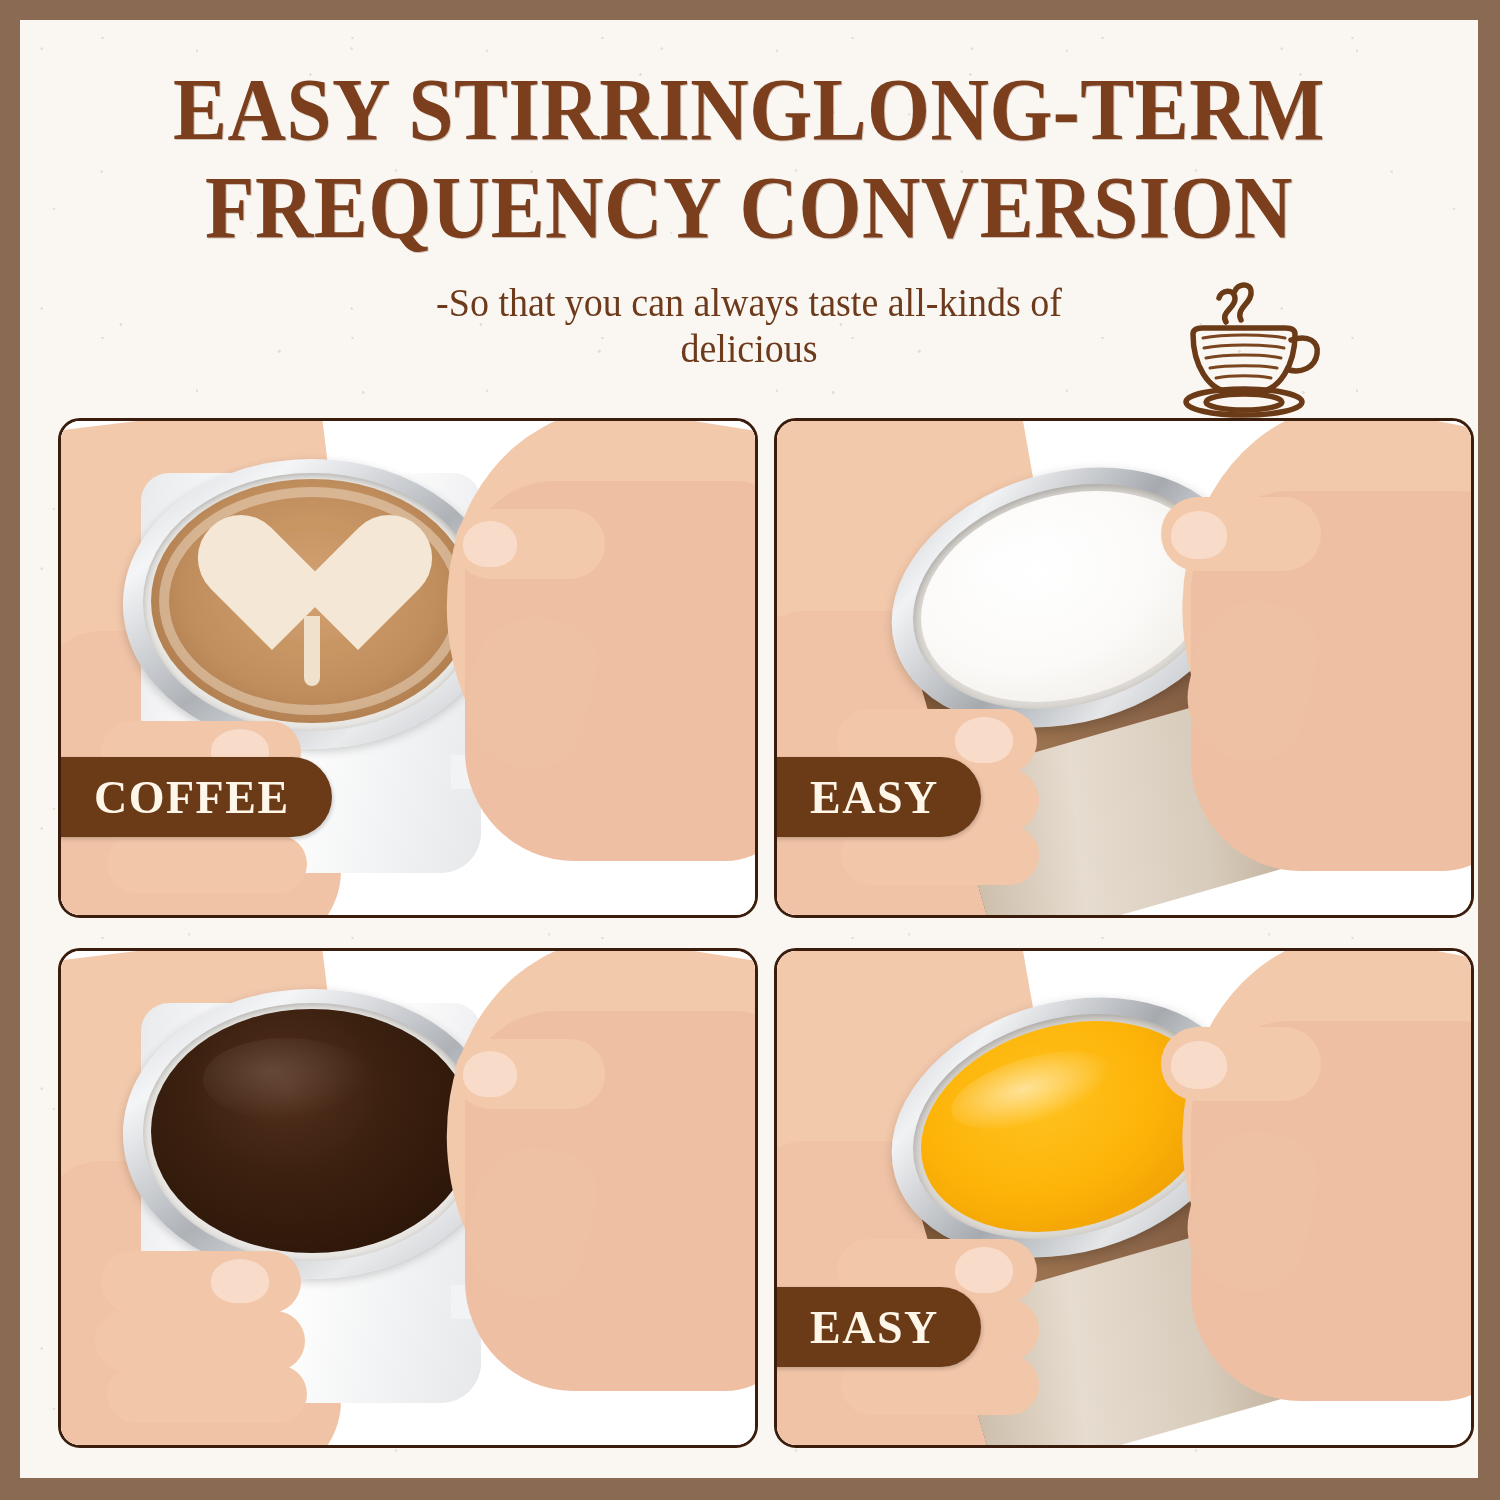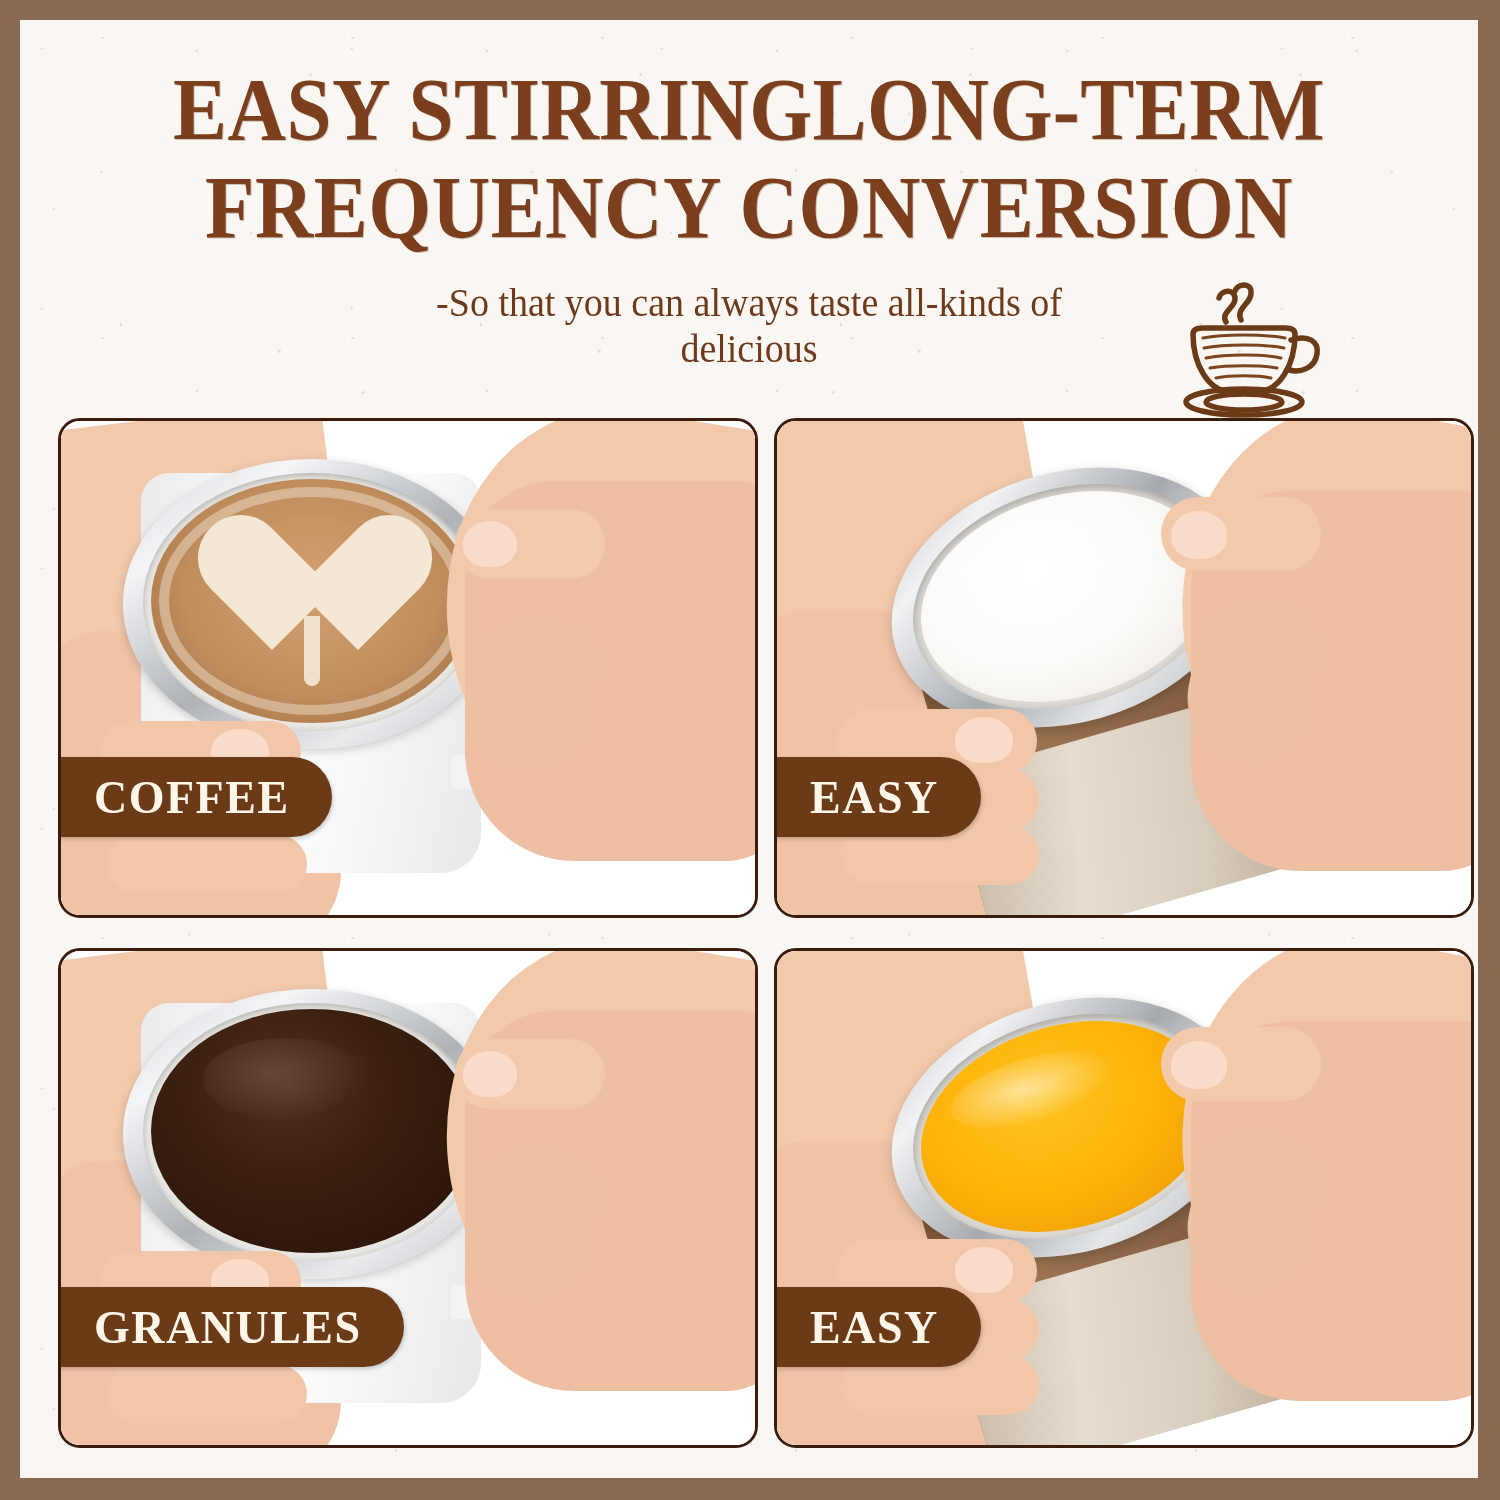--- a/index.html
+++ b/index.html
@@ -389,23 +389,20 @@
           <div class="finger p1-fL1"></div>
           <div class="finger p1-fL2"></div>
           <div class="finger p1-fL3"></div>
           <div class="nail p1-nailL"></div>
           <div class="p1-armR hand"></div>
           <div class="p1-palmR hand"></div>
           <div class="p1-thumbR"></div>
           <div class="finger p1-fR1"></div>
           <div class="nail p1-nailR"></div>
         </div>
-        <div class="badge">
-          <span>GRANULES</span>
-        </div>
       </div>
 
       <div class="panel">
         <div class="photo">
           <div class="t-armL hand"></div>
           <div class="t-palmL hand"></div>
           <div class="tumbler">
             <div class="tum-body"></div>
             <div class="tum-lower"></div>
             <div class="tum-rim-o"></div>

